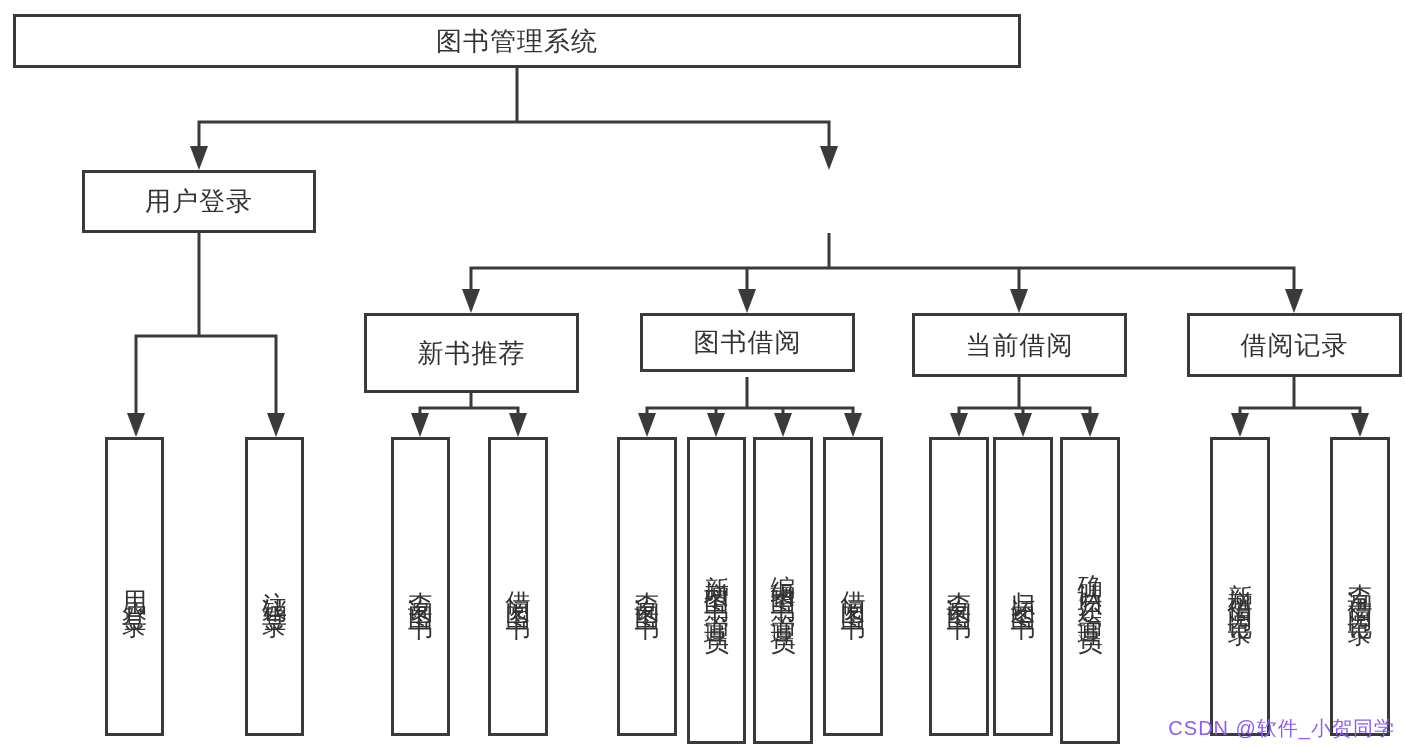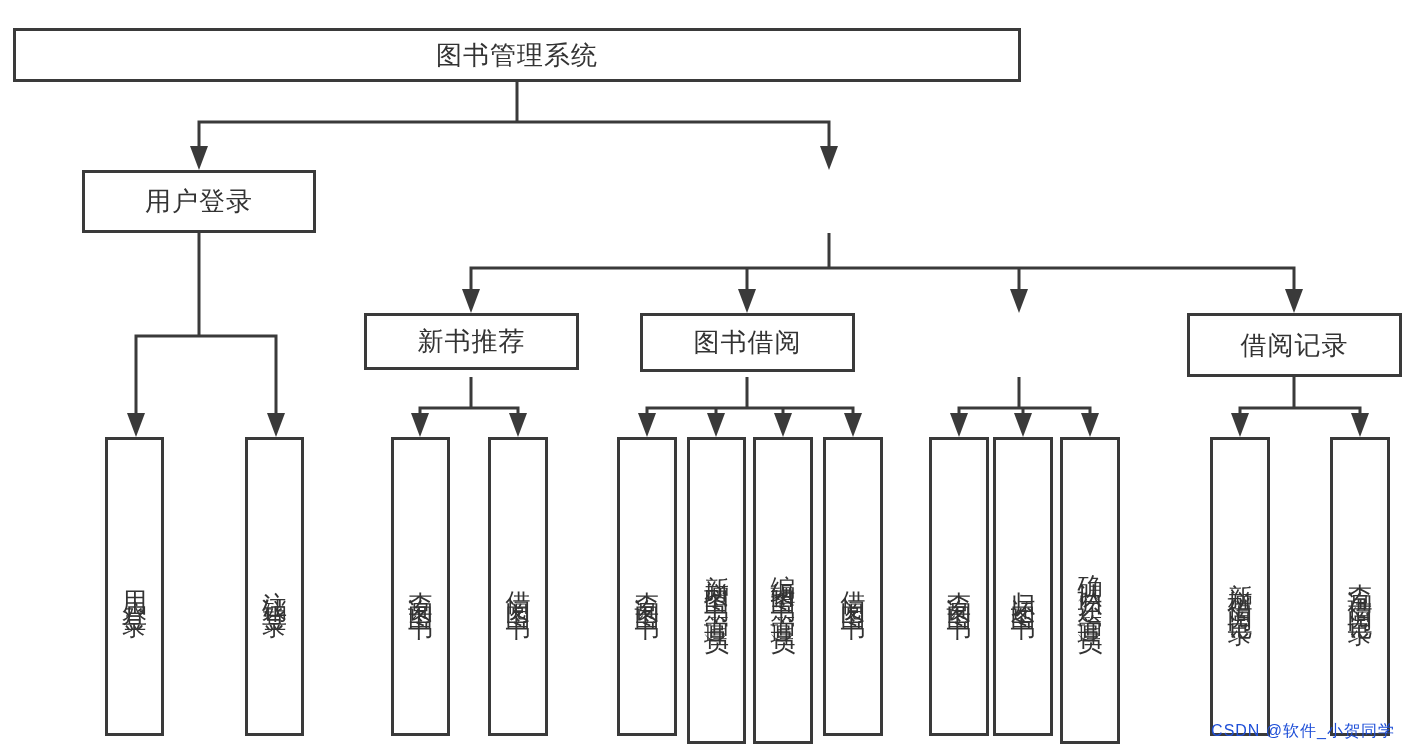--- a/index.html
+++ b/index.html
@@ -13,21 +13,21 @@
     border:3px solid #3a3a3a;display:flex;align-items:center;justify-content:center;
     z-index:1;
   }
   .h-label{font-size:26px;letter-spacing:1px;white-space:nowrap;}
   .leaf .v-label{
     writing-mode:vertical-lr;text-orientation:mixed;
     font-size:25px;line-height:1;letter-spacing:8px;white-space:nowrap;
   }
   .watermark{
     position:absolute;right:10px;bottom:5px;z-index:5;
-    font-size:16px;letter-spacing:1px;color:#1d4ed8;white-space:nowrap;
+    font-size:20px;letter-spacing:1px;color:#8b5cf6;white-space:nowrap;
   }
 </style>
 </head>
 <body>
 
 <div class="stage">
 
   <svg class="wires" width="1405" height="747" viewBox="0 0 1405 747">
     <g stroke="#3a3a3a" stroke-width="3" fill="none">
       <g>
@@ -68,33 +68,36 @@
       <path d="M774 413 L792 413 L783 437 Z"></path>
       <path d="M844 413 L862 413 L853 437 Z"></path>
       <path d="M950 413 L968 413 L959 437 Z"></path>
       <path d="M1014 413 L1032 413 L1023 437 Z"></path>
       <path d="M1081 413 L1099 413 L1090 437 Z"></path>
       <path d="M1231 413 L1249 413 L1240 437 Z"></path>
       <path d="M1351 413 L1369 413 L1360 437 Z"></path>
     </g>
   </svg>
 
-  <div class="node" style="left:13px;top:28px;width:1008px;height:54px;">
+  <div class="node" style="left:13px;top:14px;width:1008px;height:54px;">
     <span class="h-label">图书管理系统</span>
   </div>
 
   <div class="node" style="left:82px;top:170px;width:234px;height:63px;">
     <span class="h-label">用户登录</span>
   </div>
 
-  <div class="node" style="left:364px;top:313px;width:215px;height:57px;">
+  <div class="node" style="left:364px;top:313px;width:215px;height:80px;">
     <span class="h-label">新书推荐</span>
   </div>
   <div class="node" style="left:640px;top:313px;width:215px;height:59px;">
     <span class="h-label">图书借阅</span>
+  </div>
+  <div class="node" style="left:912px;top:313px;width:215px;height:64px;">
+    <span class="h-label">当前借阅</span>
   </div>
   <div class="node" style="left:1187px;top:313px;width:215px;height:64px;">
     <span class="h-label">借阅记录</span>
   </div>
 
   <div class="node leaf" style="left:105px;top:437px;width:59px;height:299px;">
     <span class="v-label">用户登录</span>
   </div>
   <div class="node leaf" style="left:245px;top:437px;width:59px;height:299px;">
     <span class="v-label">注销登录</span>

